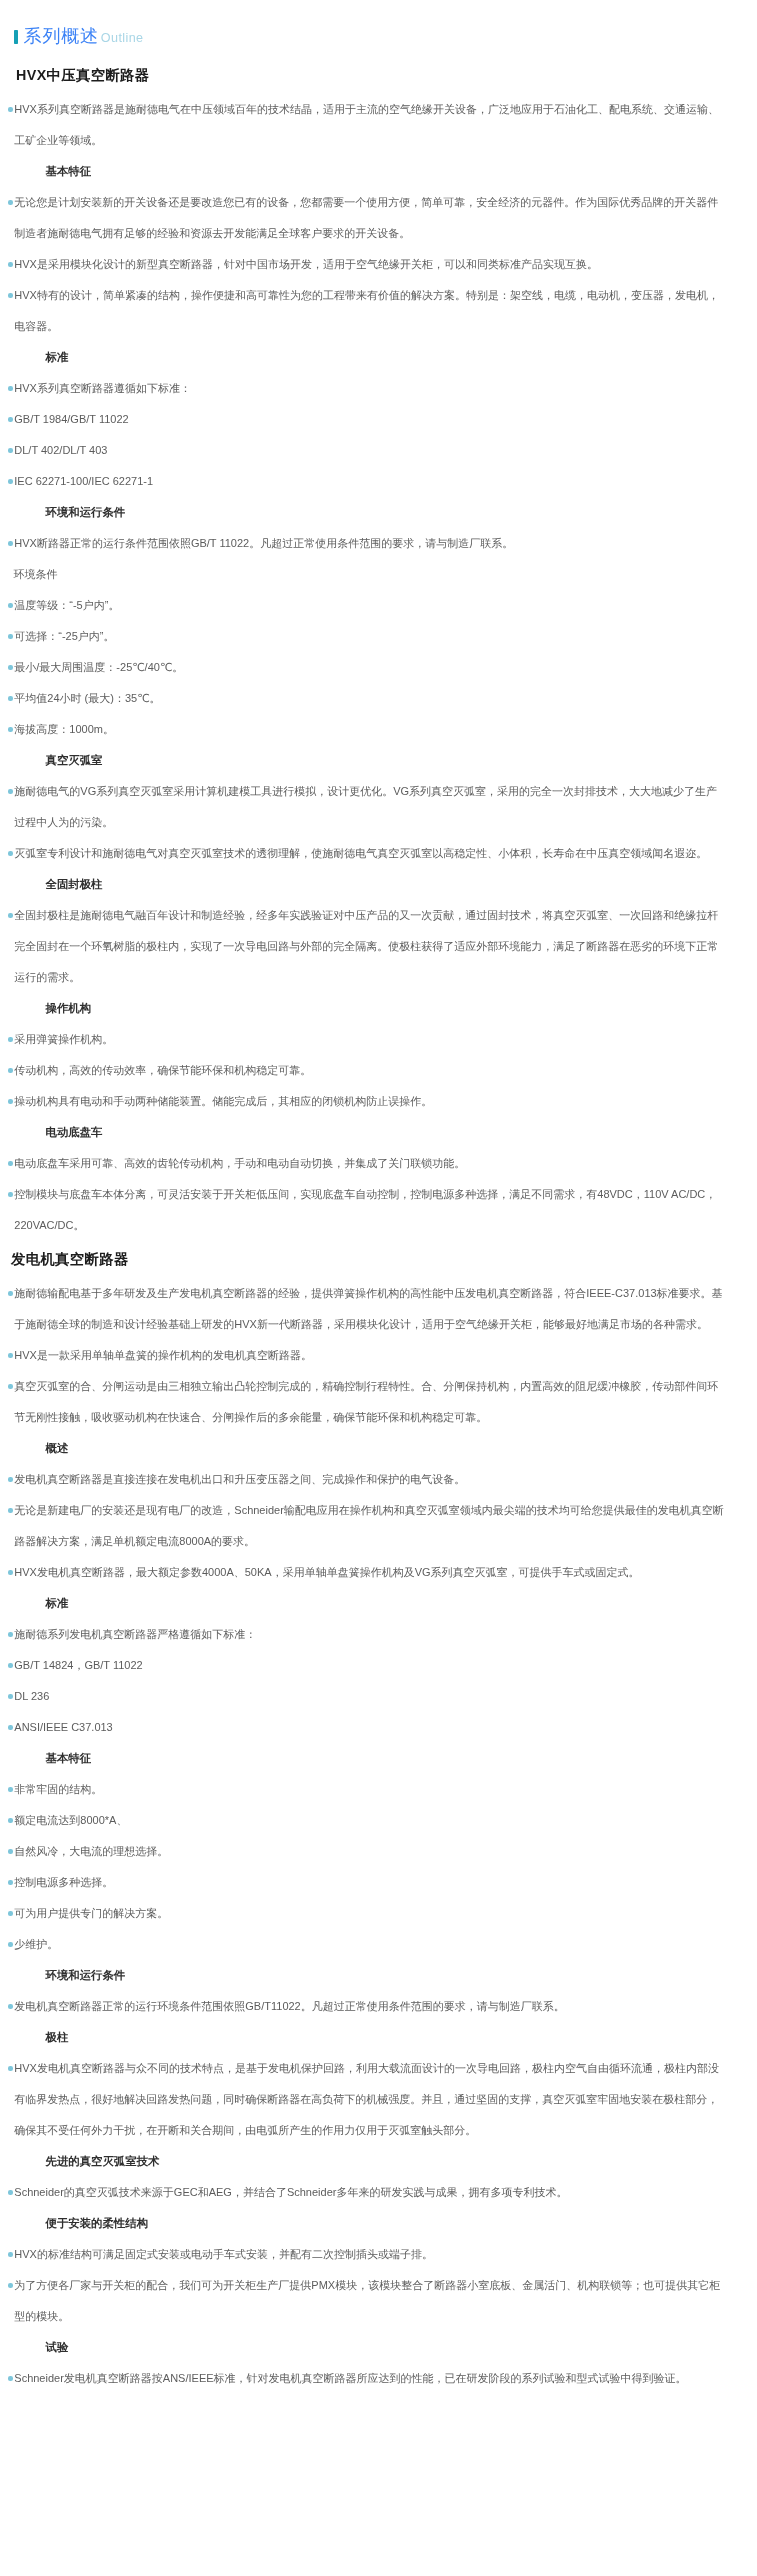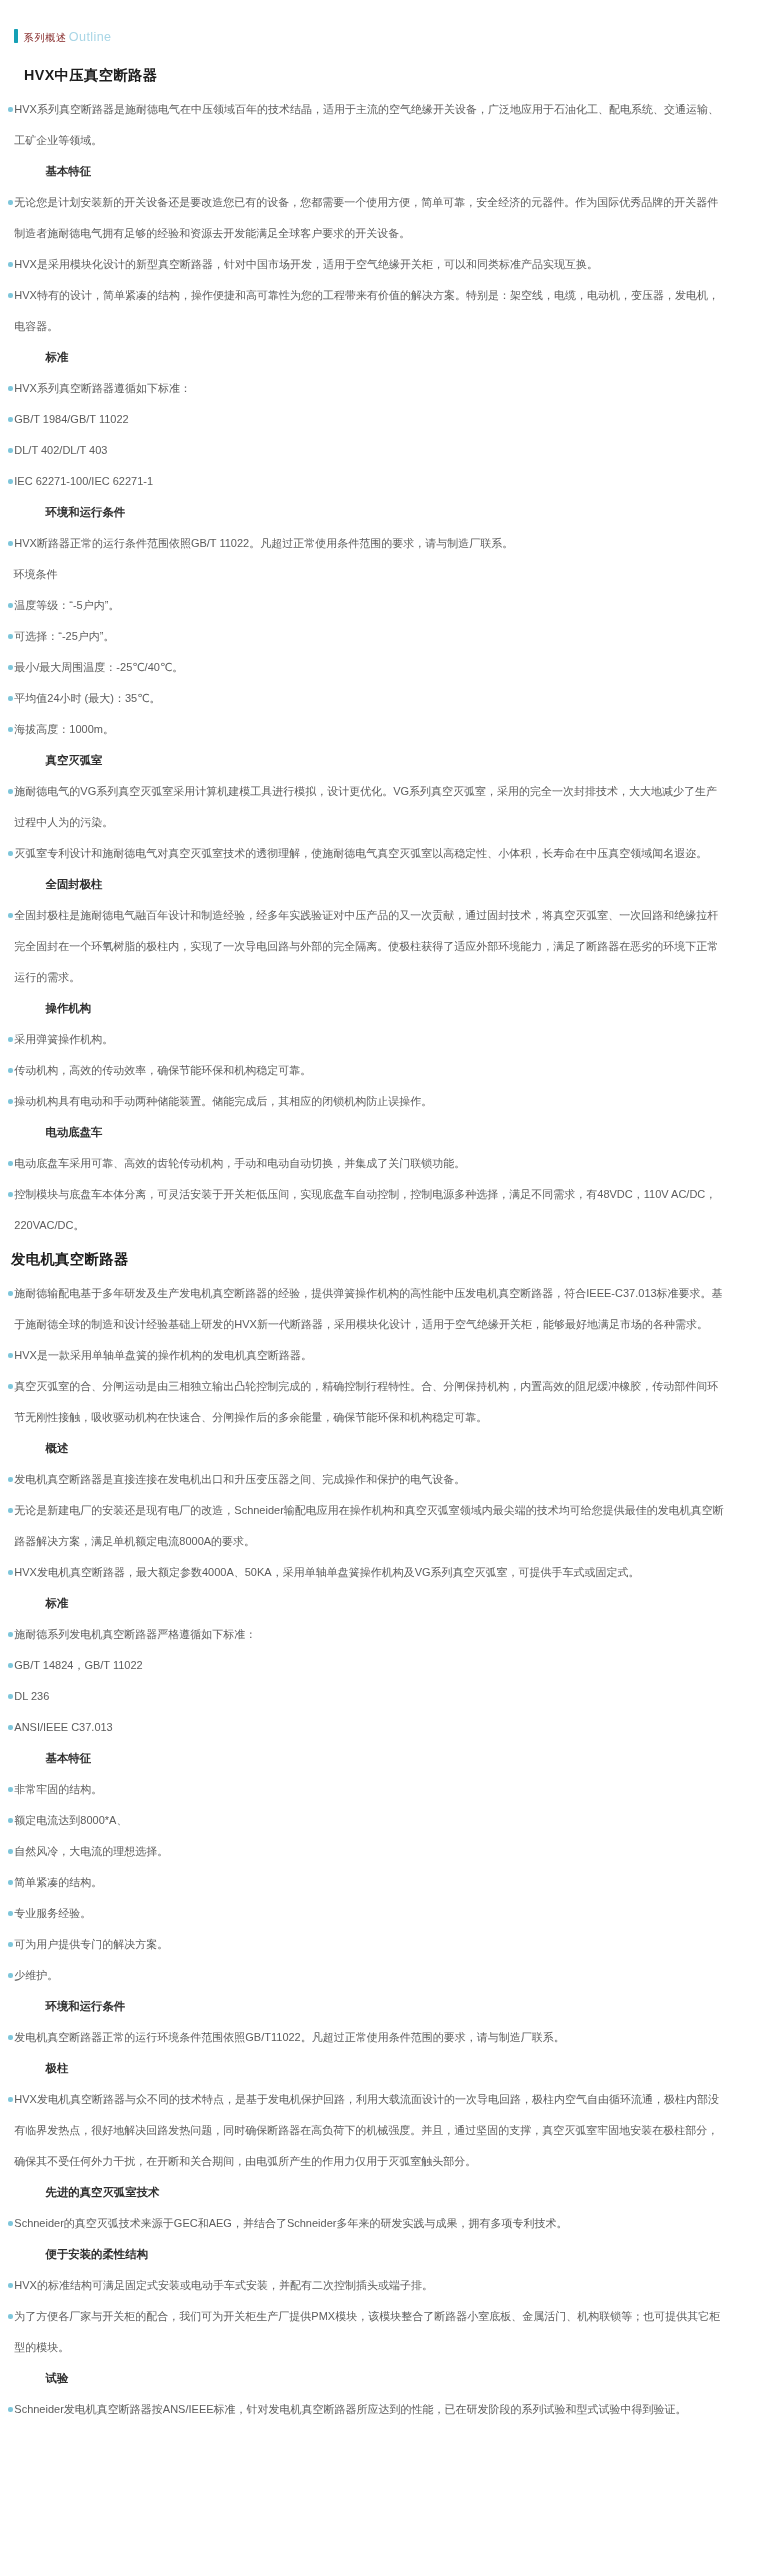--- a/index.html
+++ b/index.html
@@ -9,33 +9,33 @@
     -webkit-font-smoothing:antialiased;
   }
   .page{padding-top:25px;}
 
   
   .header{padding-left:14.3px;height:23.6px;line-height:23.6px;white-space:nowrap;}
   .accent-bar{
     display:inline-block;width:3.4px;height:13.5px;background:var(--accent,#15a0b5);
     vertical-align:-1.7px;border-radius:0.8px;
   }
-  .title-zh{font-size:10px;color:#7f1d1d;margin-left:5.9px;letter-spacing:0.8px;}
+  .title-zh{font-size:18px;color:#3b82f6;margin-left:5.9px;letter-spacing:0.8px;}
   .title-en{font-size:12.6px;color:var(--subtitle,#a9d6e6);margin-left:2px;letter-spacing:0.4px;}
 
   
   .content{padding-right:0;}
   .block{
     position:relative;line-height:31px;font-size:11px;color:#5c5c5c;
     padding-left:13.5px;padding-right:29px;margin:0;
   }
   .content > .block:first-child{margin-top:8.4px;}
   .block-h2{
     font-size:14.3px;font-weight:bold;color:#1d1d1d;line-height:37px;
-    padding-left:24px;letter-spacing:0.4px;
+    padding-left:16px;letter-spacing:0.4px;
   }
   .block-h2 ~ .block-h2{padding-left:11px;}
   .block-subhead{font-weight:bold;color:#2f2f2f;font-size:11.4px;margin-left:32px;}
   .block-plain{color:#5c5c5c;}
   .block-bullet{padding-left:14.3px;}
   .dot{
     position:absolute;left:8.4px;top:13.5px;width:4.2px;height:4.2px;border-radius:50%;
     background:var(--bullet,#7ec6db);
   }
 </style>
@@ -88,22 +88,21 @@
       <div class="block block-bullet"><span class="dot"></span><span>HVX发电机真空断路器，最大额定参数4000A、50KA，采用单轴单盘簧操作机构及VG系列真空灭弧室，可提供手车式或固定式。</span></div>
       <div class="block block-subhead"><span>标准</span></div>
       <div class="block block-bullet"><span class="dot"></span><span>施耐德系列发电机真空断路器严格遵循如下标准：</span></div>
       <div class="block block-bullet"><span class="dot"></span><span>GB/T 14824，GB/T 11022</span></div>
       <div class="block block-bullet"><span class="dot"></span><span>DL 236</span></div>
       <div class="block block-bullet"><span class="dot"></span><span>ANSI/IEEE C37.013</span></div>
       <div class="block block-subhead"><span>基本特征</span></div>
       <div class="block block-bullet"><span class="dot"></span><span>非常牢固的结构。</span></div>
       <div class="block block-bullet"><span class="dot"></span><span>额定电流达到8000*A、</span></div>
       <div class="block block-bullet"><span class="dot"></span><span>自然风冷，大电流的理想选择。</span></div>
-      <div class="block block-bullet"><span class="dot"></span><span>简单紧凑的结构。</span></div>
-      <div class="block block-bullet"><span class="dot"></span><span>专业服务经验。</span></div>
+      <div class="block block-bullet"><span class="dot"></span><span>控制电源多种选择。</span></div>
       <div class="block block-bullet"><span class="dot"></span><span>可为用户提供专门的解决方案。</span></div>
       <div class="block block-bullet"><span class="dot"></span><span>少维护。</span></div>
       <div class="block block-subhead"><span>环境和运行条件</span></div>
       <div class="block block-bullet"><span class="dot"></span><span>发电机真空断路器正常的运行环境条件范围依照GB/T11022。凡超过正常使用条件范围的要求，请与制造厂联系。</span></div>
       <div class="block block-subhead"><span>极柱</span></div>
       <div class="block block-bullet"><span class="dot"></span><span>HVX发电机真空断路器与众不同的技术特点，是基于发电机保护回路，利用大载流面设计的一次导电回路，极柱内空气自由循环流通，极柱内部没有临界发热点，很好地解决回路发热问题，同时确保断路器在高负荷下的机械强度。并且，通过坚固的支撑，真空灭弧室牢固地安装在极柱部分，确保其不受任何外力干扰，在开断和关合期间，由电弧所产生的作用力仅用于灭弧室触头部分。</span></div>
       <div class="block block-subhead"><span>先进的真空灭弧室技术</span></div>
       <div class="block block-bullet"><span class="dot"></span><span>Schneider的真空灭弧技术来源于GEC和AEG，并结合了Schneider多年来的研发实践与成果，拥有多项专利技术。</span></div>
       <div class="block block-subhead"><span>便于安装的柔性结构</span></div>
       <div class="block block-bullet"><span class="dot"></span><span>HVX的标准结构可满足固定式安装或电动手车式安装，并配有二次控制插头或端子排。</span></div>

